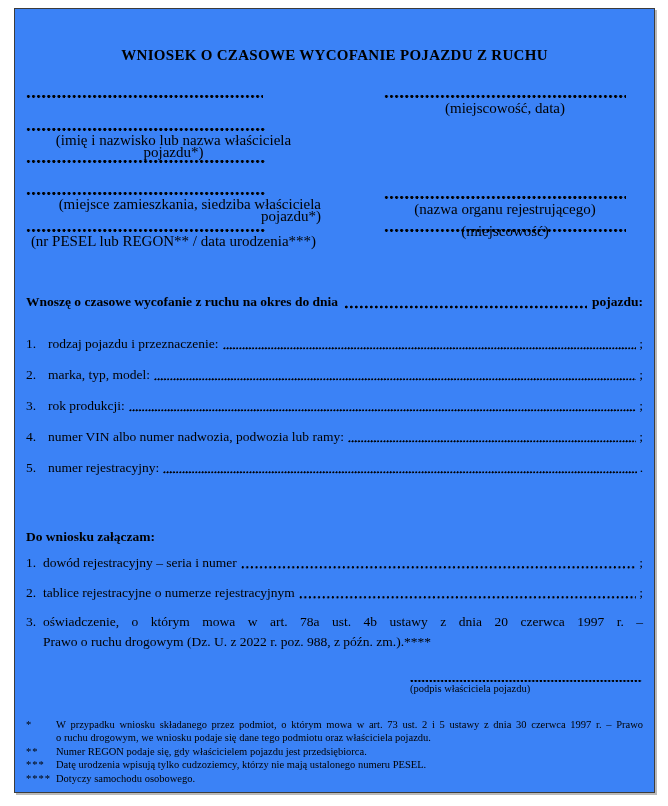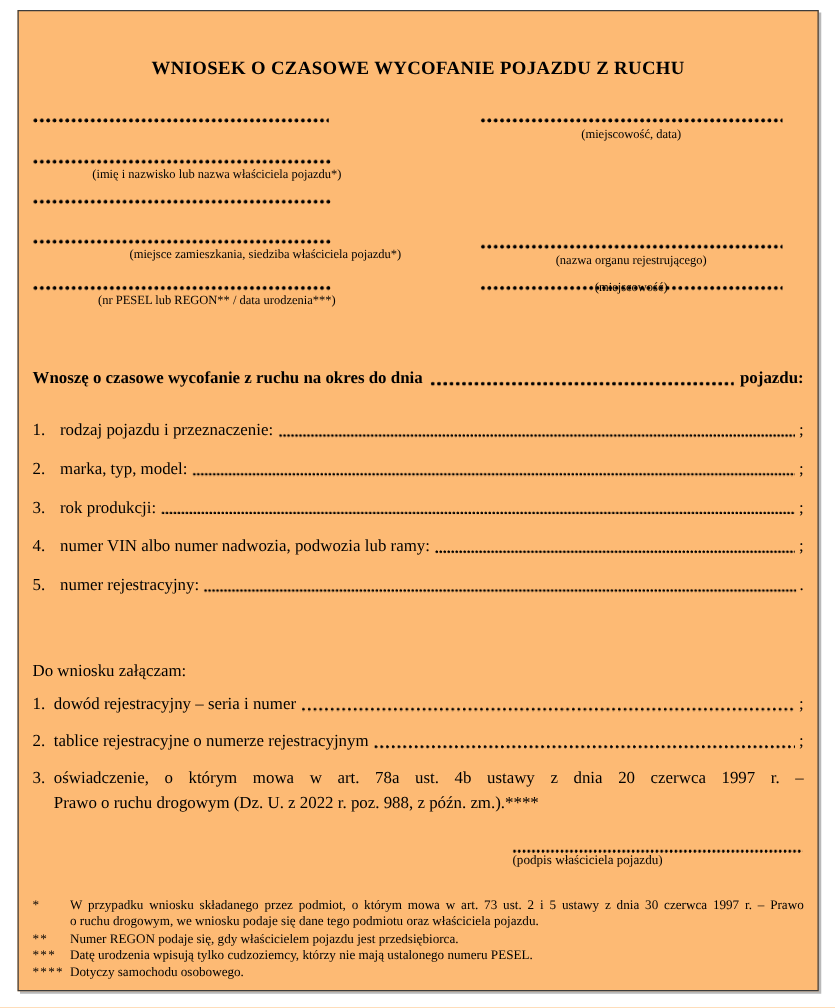--- a/index.html
+++ b/index.html
@@ -3,39 +3,39 @@
 <meta charset="utf-8">
 <style>
   html,body{margin:0;padding:0;}
   body{
     width:668px;height:806px;background:#ffffff;position:relative;
     font-family:"Liberation Serif","DejaVu Serif",serif;color:#000;
   }
   .page{
     position:absolute;left:14px;top:8px;width:641px;height:785px;
     border:1px solid #3c3c3c;box-shadow:2px 2px 0 #b9b9b9;
-    background:#fdba74;box-sizing:border-box;padding:0 11px;overflow:hidden;
+    background:#3b82f6;box-sizing:border-box;padding:0 11px;overflow:hidden;
   }
   .title{
     margin-top:38px;text-align:center;font-size:15px;font-weight:bold;
     letter-spacing:0.3px;
   }
   
   .fields{position:relative;margin-top:23px;height:166px;}
   .fline{
     position:absolute;height:5px;
     background-image:radial-gradient(circle at 2.4px 2.4px,#000 1.25px,transparent 1.75px);
     background-size:5.1px 5px;background-repeat:repeat-x;background-position:0 0;
   }
   .fline-fine{
     height:4px;
     background-image:radial-gradient(circle at 1.6px 1.9px,#000 0.95px,transparent 1.35px);
     background-size:3.8px 4px;background-repeat:repeat-x;
   }
-  .flabel{position:absolute;font-size:10px;text-align:center;line-height:12px;}
+  .flabel{position:absolute;font-size:15px;text-align:center;line-height:12px;}
   .pos-l1{top:7px;left:0;width:237px;}
   .pos-l2{top:40px;left:0;width:239px;}
   .pos-l3{top:72px;left:0;width:239px;}
   .pos-l4{top:104px;left:0;width:239px;}
   .pos-l5{top:141px;left:0;width:239px;}
   .pos-lab2{top:47px;left:0;width:295px;}
   .pos-lab4{top:111px;left:0;width:295px;text-align:right;}
   .pos-lab5{top:148px;left:0;width:295px;}
   .pos-r1{top:7px;left:358px;width:242px;}
   .pos-r2{top:108px;left:358px;width:242px;}
@@ -60,21 +60,21 @@
   .vitem:first-child{margin-top:24px;}
   .vnum{width:22px;flex:0 0 22px;}
   .vlabel{white-space:nowrap;}
   .leader-fine{
     flex:1;height:3px;margin:0 3px 2px 4px;align-self:flex-end;
     background-image:radial-gradient(circle at 1.4px 1.4px,#000 0.85px,transparent 1.25px);
     background-size:3.2px 3px;background-repeat:repeat-x;
   }
   .vend{flex:0 0 auto;}
   
-  .attach-heading{margin-top:51px;font-size:13.5px;font-weight:normal;line-height:19px;}
+  .attach-heading{margin-top:51px;font-size:13.5px;font-weight:bold;line-height:19px;}
   .alist .vnum{width:17px;flex:0 0 17px;}
   .aitem{display:flex;align-items:baseline;font-size:13.5px;line-height:17px;}
   .aitem.a1{margin-top:8px;}
   .aitem.a2{margin-top:13px;}
   .aitem.a3{margin-top:11px;line-height:20px;}
   .leader-ellipsis{
     flex:1;height:3px;margin:0 3px 2px 4px;align-self:flex-end;
     background-image:radial-gradient(circle at 1.7px 1.4px,#000 0.95px,transparent 1.35px);
     background-size:4.6px 3px;background-repeat:repeat-x;
   }

